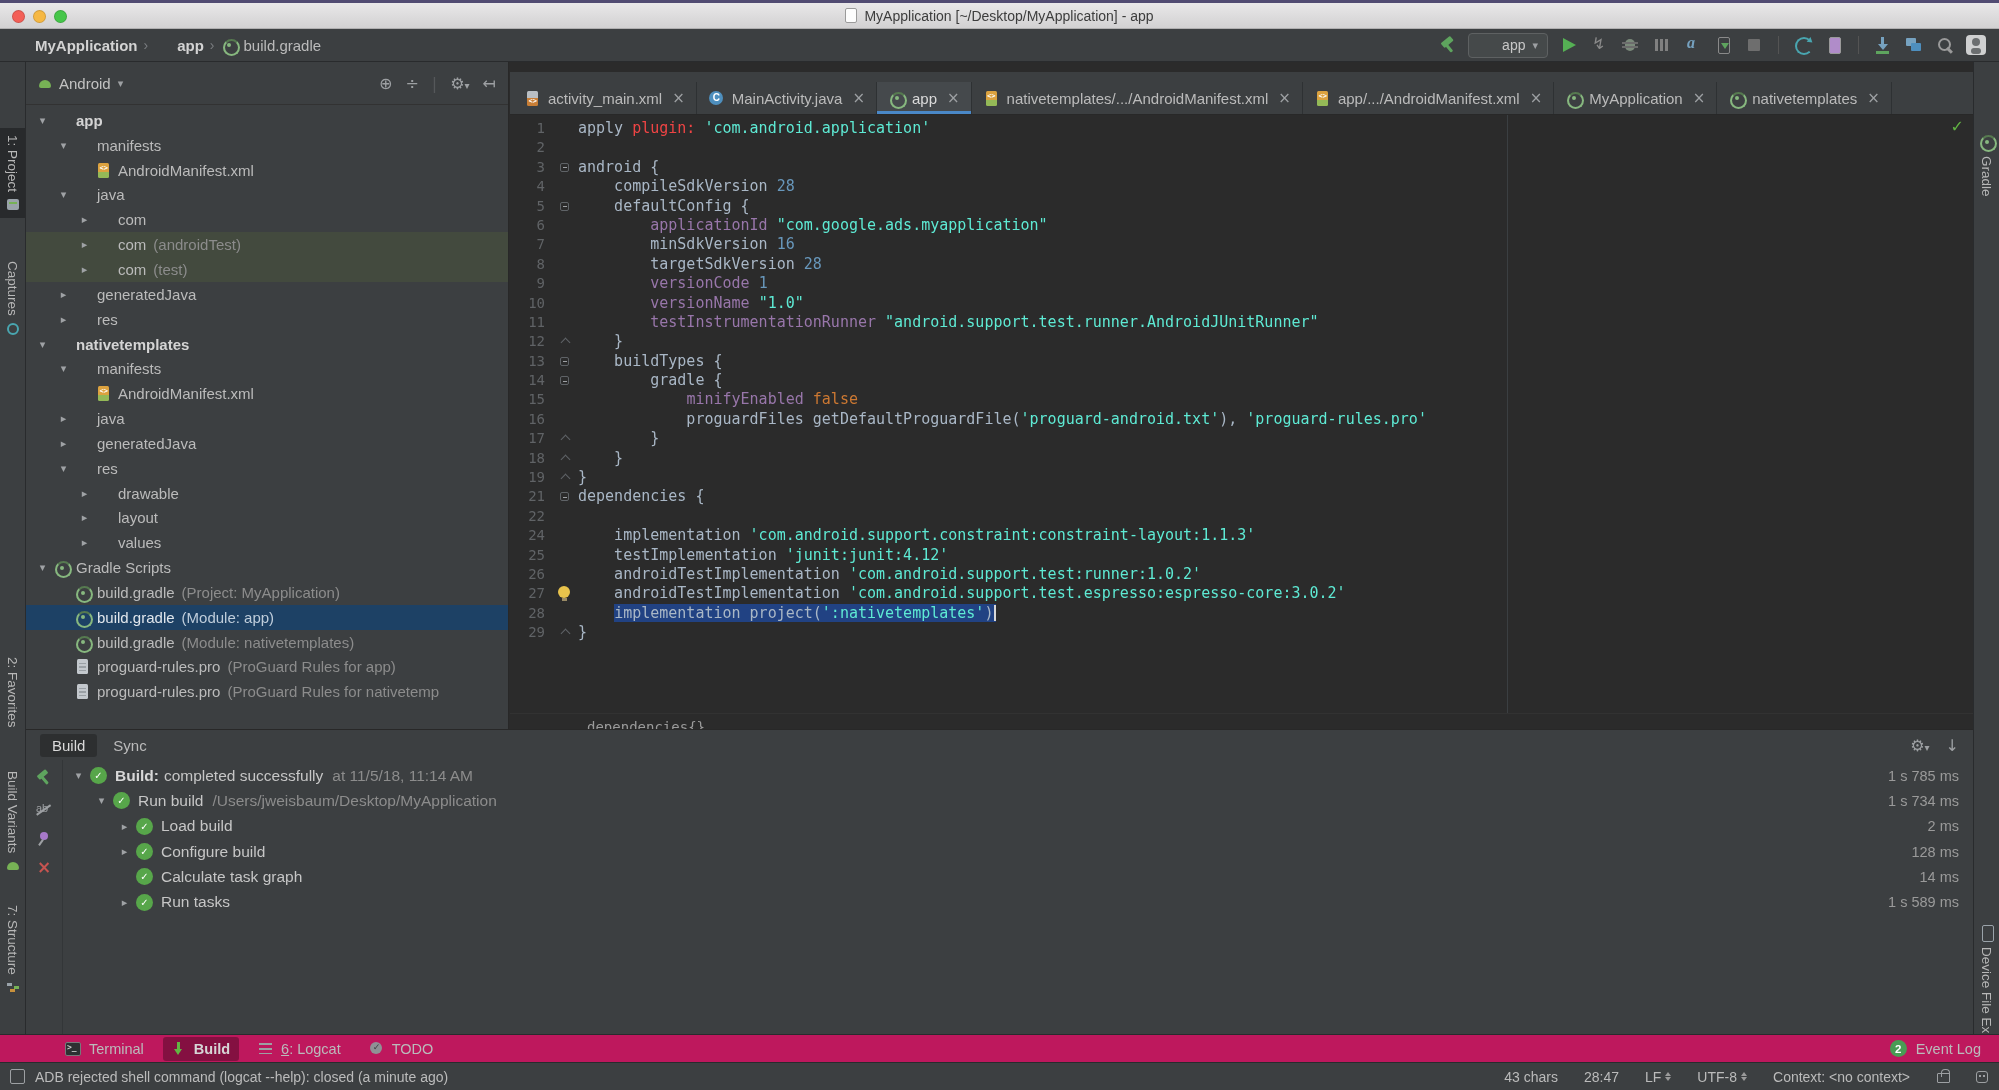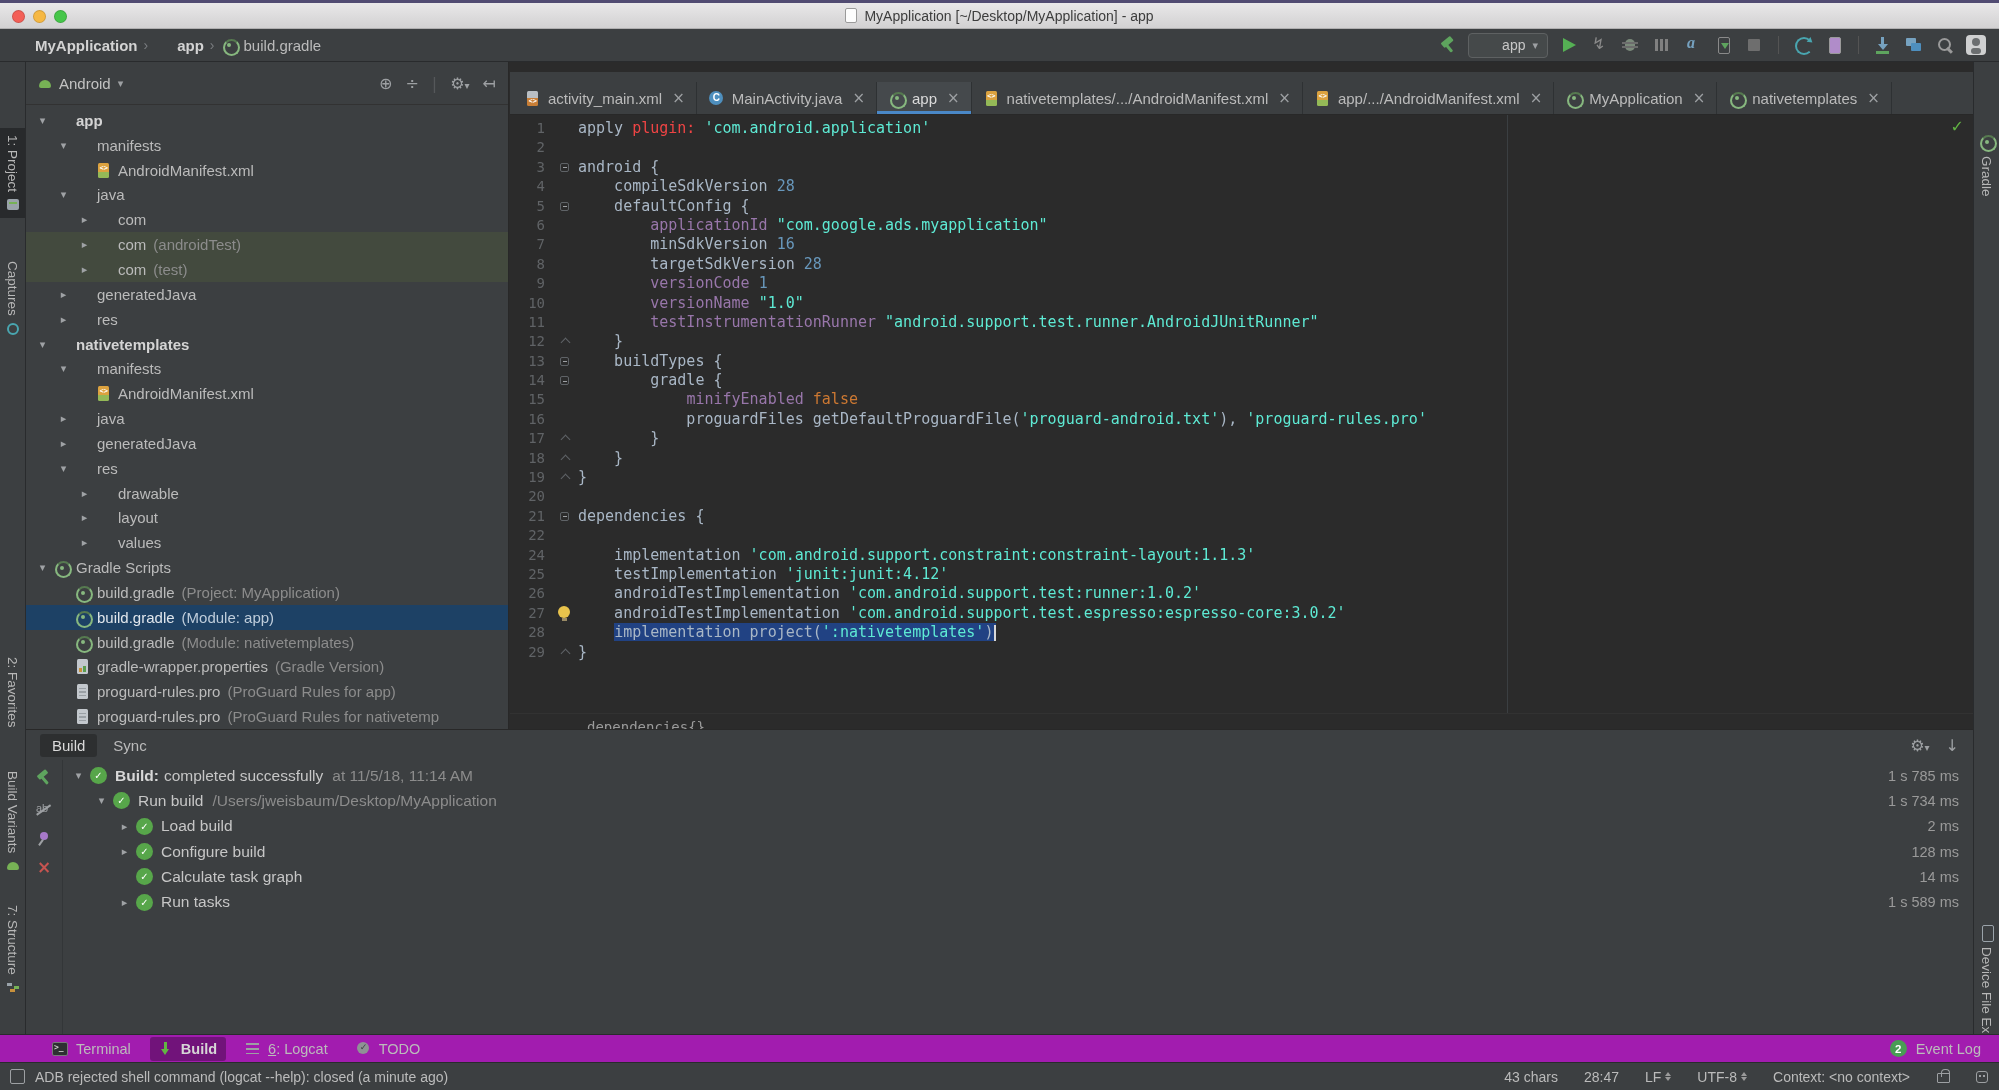--- a/index.html
+++ b/index.html
@@ -170,22 +170,22 @@
   .b-rows{flex:1;padding-top:3px}
   .brow{height:25.3px;display:flex;align-items:center;font-size:15.5px;color:#c6c6c6;padding-right:14px;white-space:nowrap}
   .brow .arrow{width:23px;text-align:center;color:#9fa2a5;font-size:11px;flex:none;font-family:"DejaVu Sans",sans-serif}
   .brow .okb{width:17px;height:17px;border-radius:50%;background:#57a64a;color:#fff;font-size:10px;line-height:17px;
     text-align:center;margin-right:8px;flex:none;font-family:"DejaVu Sans",sans-serif}
   .brow .bold{font-weight:bold;color:#d8d8d8;margin-right:5px}
   .brow .detail{color:#8c8c8c;margin-left:9px}
   .brow .time{margin-left:auto;color:#9a9a9a;font-size:14.5px}
 
   
-  .btoolbar{position:absolute;left:0;right:0;top:1034px;height:28px;background:#a21caf;border-top:1px solid #292b2d;
-    display:flex;align-items:center;padding-left:43px;gap:10px;color:#bbb;font-size:14.5px}
+  .btoolbar{position:absolute;left:0;right:0;top:1034px;height:28px;background:#be185d;border-top:1px solid #292b2d;
+    display:flex;align-items:center;padding-left:56px;gap:10px;color:#bbb;font-size:14.5px}
   .bt-item{display:flex;align-items:center;gap:8px;height:24px;padding:0 9px;border-radius:3px}
   .bt-item.active{background:rgba(0,0,0,.3);color:#d6d6d6;font-weight:bold}
   .ic-terminal{width:16px;height:14px}.ic-terminal::before{content:"";position:absolute;inset:0;background:#2d3032;border:1px solid #77797b;border-radius:2px}
   .ic-terminal::after{content:">_";position:absolute;left:2px;top:1px;font:bold 8px "DejaVu Sans Mono",monospace;color:#cfcfcf}
   .ic-build-dl{width:14px;height:16px}.ic-build-dl::before{content:"";position:absolute;left:5px;top:1px;width:3px;height:8px;background:#62b543}
   .ic-build-dl::after{content:"";position:absolute;left:2px;top:8px;border-top:6px solid #62b543;border-left:4.5px solid transparent;border-right:4.5px solid transparent}
   .ic-logcat{width:15px;height:13px}.ic-logcat::before{content:"";position:absolute;inset:1px;
     background:repeating-linear-gradient(#9da0a3 0 2px,transparent 2px 5px)}
   .ic-todo{width:15px;height:15px}.ic-todo::before{content:"";position:absolute;left:1px;top:1px;width:12px;height:12px;border-radius:50%;background:#8f9295}
   .ic-todo::after{content:"✓";position:absolute;left:4px;top:0;font:bold 9px/13px "DejaVu Sans",sans-serif;color:#3c3f41}
@@ -425,26 +425,20 @@
         <span class="ann">(Module: app)</span>
       </div>
       <div class="trow" style="padding-left: 27px;">
         <span class="arrow"></span>
         <span class="ic ic-gradle"></span>
         <span class="lbl">build.gradle</span>
         <span class="ann">(Module: nativetemplates)</span>
       </div>
       <div class="trow" style="padding-left: 27px;">
         <span class="arrow"></span>
-        <span class="ic ic-props-file"></span>
-        <span class="lbl">gradle-wrapper.properties</span>
-        <span class="ann">(Gradle Version)</span>
-      </div>
-      <div class="trow" style="padding-left: 27px;">
-        <span class="arrow"></span>
         <span class="ic ic-pro-file"></span>
         <span class="lbl">proguard-rules.pro</span>
         <span class="ann">(ProGuard Rules for app)</span>
       </div>
       <div class="trow" style="padding-left: 27px;">
         <span class="arrow"></span>
         <span class="ic ic-pro-file"></span>
         <span class="lbl">proguard-rules.pro</span>
         <span class="ann">(ProGuard Rules for nativetemp</span>
       </div>
@@ -595,25 +589,20 @@
           <span class="fe"></span>
         </span>
         <span class="codeln"><span class="tk-d">    }</span></span>
       </div>
       <div class="cl">
         <span class="lnum">19</span>
         <span class="gut2">
           <span class="fe"></span>
         </span>
         <span class="codeln"><span class="tk-d">}</span></span>
-      </div>
-      <div class="cl">
-        <span class="lnum">20</span>
-        <span class="gut2"></span>
-        <span class="codeln"></span>
       </div>
       <div class="cl">
         <span class="lnum">21</span>
         <span class="gut2">
           <span class="fm"></span>
         </span>
         <span class="codeln"><span class="tk-d">dependencies {</span></span>
       </div>
       <div class="cl">
         <span class="lnum">22</span>

